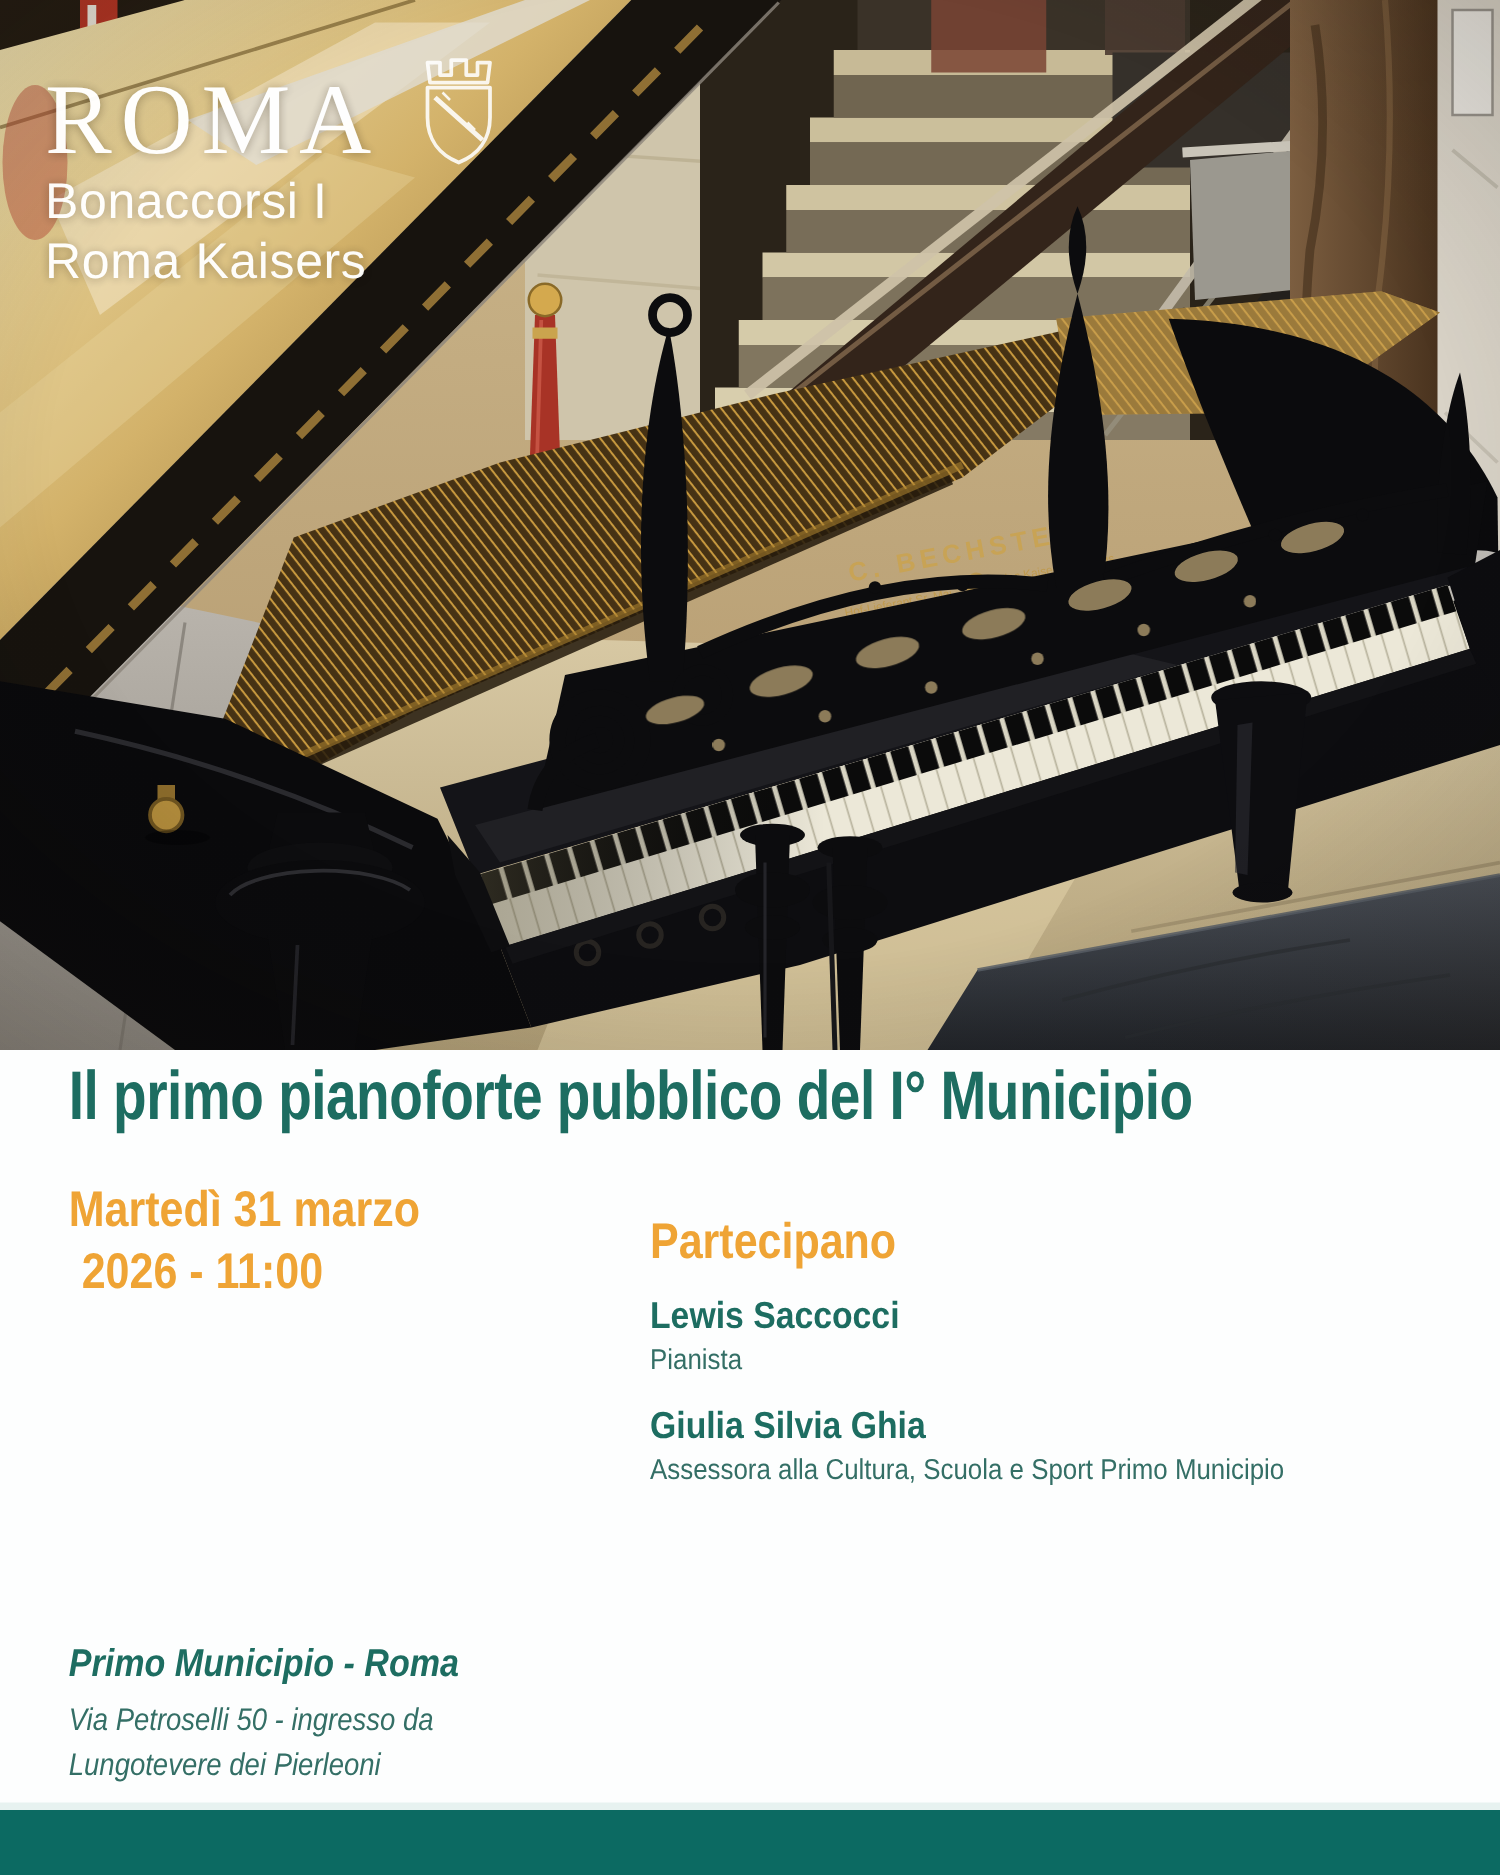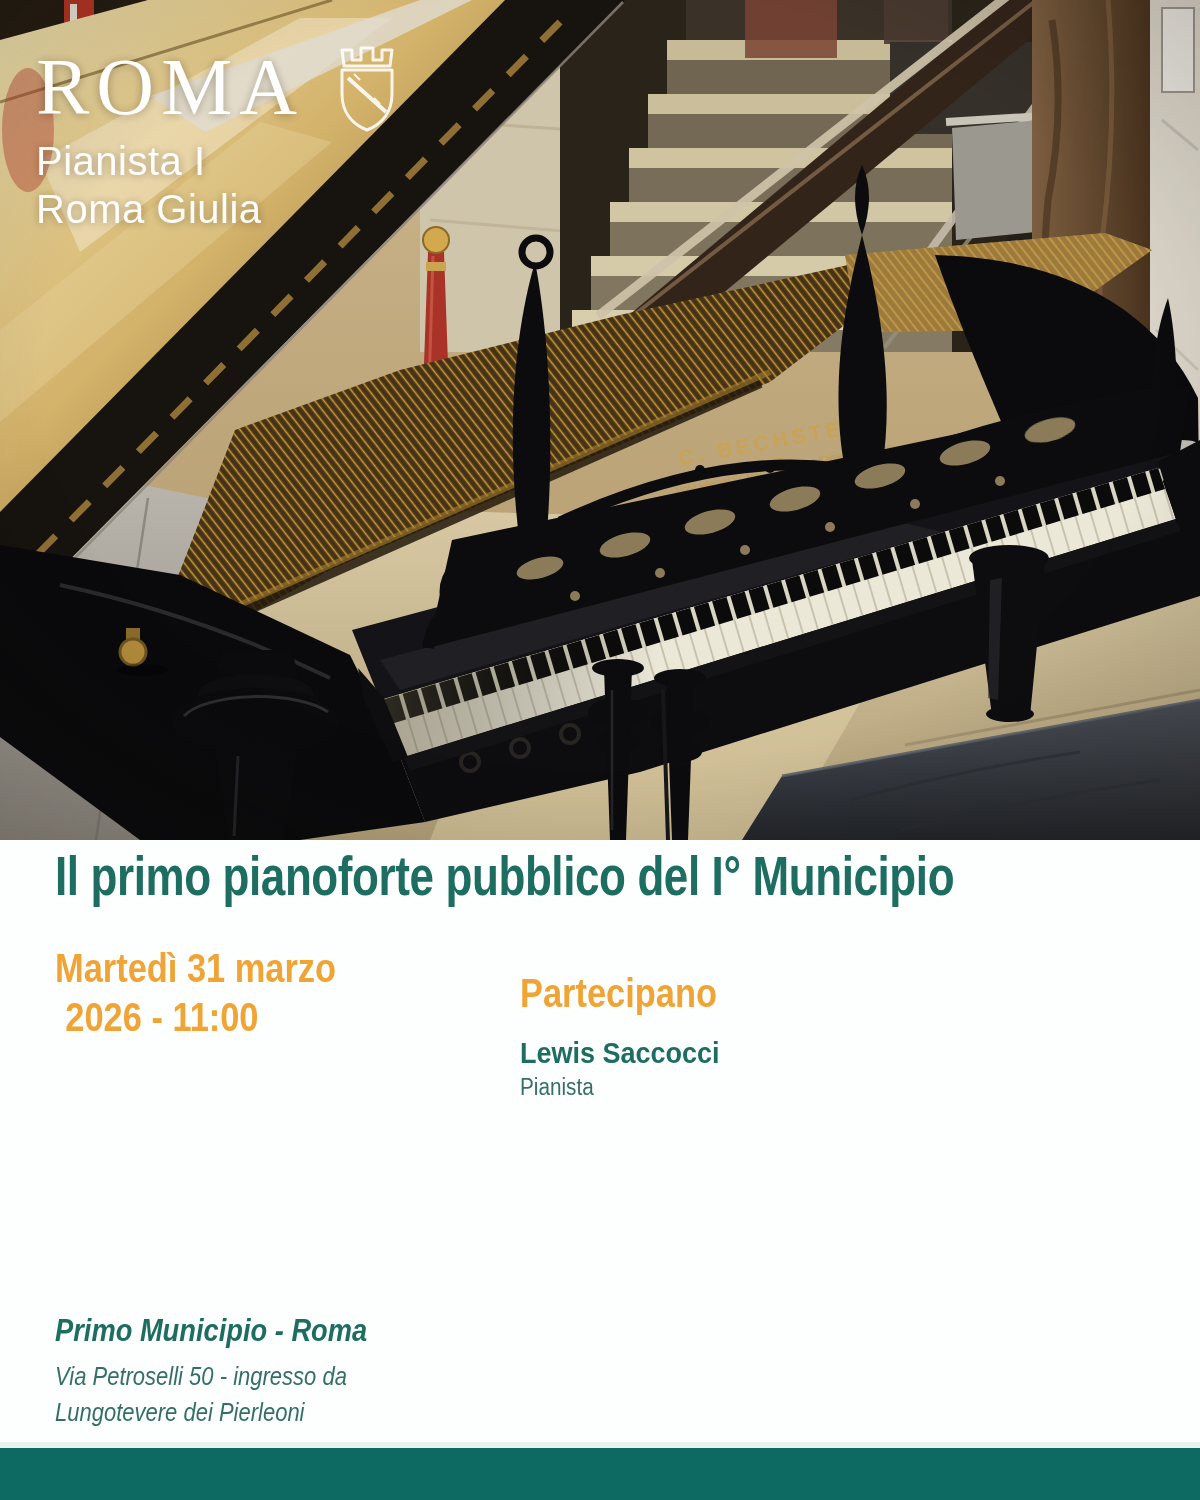--- a/index.html
+++ b/index.html
@@ -3,21 +3,21 @@
 <meta charset="utf-8">
 <style>
   html,body{margin:0;padding:0;background:#e8e8e8;}
   .stage{position:relative;width:1200px;height:1500px;background:#FDFEFE;overflow:hidden;
          font-family:"Liberation Sans",sans-serif;}
   
   .photo{position:absolute;left:0;top:0;width:1200px;height:840px;background:#b9a070;}
   .photo svg{display:block;}
   .logo{position:absolute;left:36px;top:38px;color:#fff;
         text-shadow:0 1px 8px rgba(40,30,10,.35);}
-  .logo-row{display:flex;align-items:center;gap:26px;}
+  .logo-row{display:flex;align-items:flex-end;gap:26px;}
   .logo-roma{font-family:"Liberation Serif",serif;font-size:80px;line-height:1;
              letter-spacing:7px;font-weight:400;opacity:.97;}
   .crest{margin-top:2px;opacity:.92;}
   .logo-sub{font-size:40px;line-height:1.16;font-weight:400;letter-spacing:.5px;
             margin-top:2px;opacity:.96;}
   .logo-sub:first-of-type{margin-top:16px;}
   
   .title{position:absolute;left:55px;top:846px;margin:0;white-space:nowrap;
          font-size:55px;font-weight:700;letter-spacing:-.5px;line-height:1.1;
          transform:scaleX(.80);transform-origin:left top;}
@@ -304,38 +304,42 @@
         <span class="logo-roma">ROMA</span>
         <svg class="crest" width="74" height="96" viewBox="0 0 74 96">
           <g fill="none" stroke="#ffffff" stroke-width="3" stroke-linejoin="round" opacity=".95">
             <path d="M14,26 L12,10 L22,10 L22,20 L31,20 L31,8 L43,8 L43,20 L52,20 L52,10 L62,10 L60,26 Z"></path>
             <path d="M12,30 L62,30 L62,54 C62,72 52,84 37,90 C22,84 12,72 12,54 Z"></path>
             <path d="M18,38 L56,72" stroke-width="4"></path>
             <path d="M24,34 L30,40 M44,58 L50,64" stroke-width="2"></path>
           </g>
         </svg>
       </div>
-      <div class="logo-sub">Pianista I</div>
-      <div class="logo-sub">Roma Giulia</div>
+      <div class="logo-sub">Bonaccorsi I</div>
+      <div class="logo-sub">Roma Kaisers</div>
     </div>
   </div>
 
   <h1 class="title" style="color: rgb(29, 109, 97);">Il primo pianoforte pubblico del I° Municipio</h1>
 
   <div class="datetime" style="color: rgb(239, 164, 53);">
     <div>Martedì 31 marzo</div>
     <div class="dt2">2026  - 11:00</div>
   </div>
 
   <div class="participants">
     <div class="orange-heading" style="color: rgb(239, 164, 53);">Partecipano</div>
     <div class="person">
       <div class="p-name" style="color: rgb(29, 109, 97);">Lewis Saccocci</div>
       <div class="p-role" style="color: rgb(52, 111, 102);">Pianista</div>
     </div>
+    <div class="person">
+      <div class="p-name" style="color: rgb(29, 109, 97);">Giulia Silvia Ghia</div>
+      <div class="p-role" style="color: rgb(52, 111, 102);">Assessora alla Cultura, Scuola e Sport Primo Municipio</div>
+    </div>
   </div>
 
   <div class="venue">
     <div class="v-name" style="color: rgb(29, 109, 97);">Primo Municipio - Roma</div>
     <div class="v-addr" style="color: rgb(52, 111, 102);">Via Petroselli 50 - ingresso da</div>
     <div class="v-addr" style="color: rgb(52, 111, 102);">Lungotevere dei Pierleoni</div>
   </div>
 
   <div class="footer-strip"></div>
   <div class="footer-bar" style="background: rgb(12, 106, 98);"></div>

